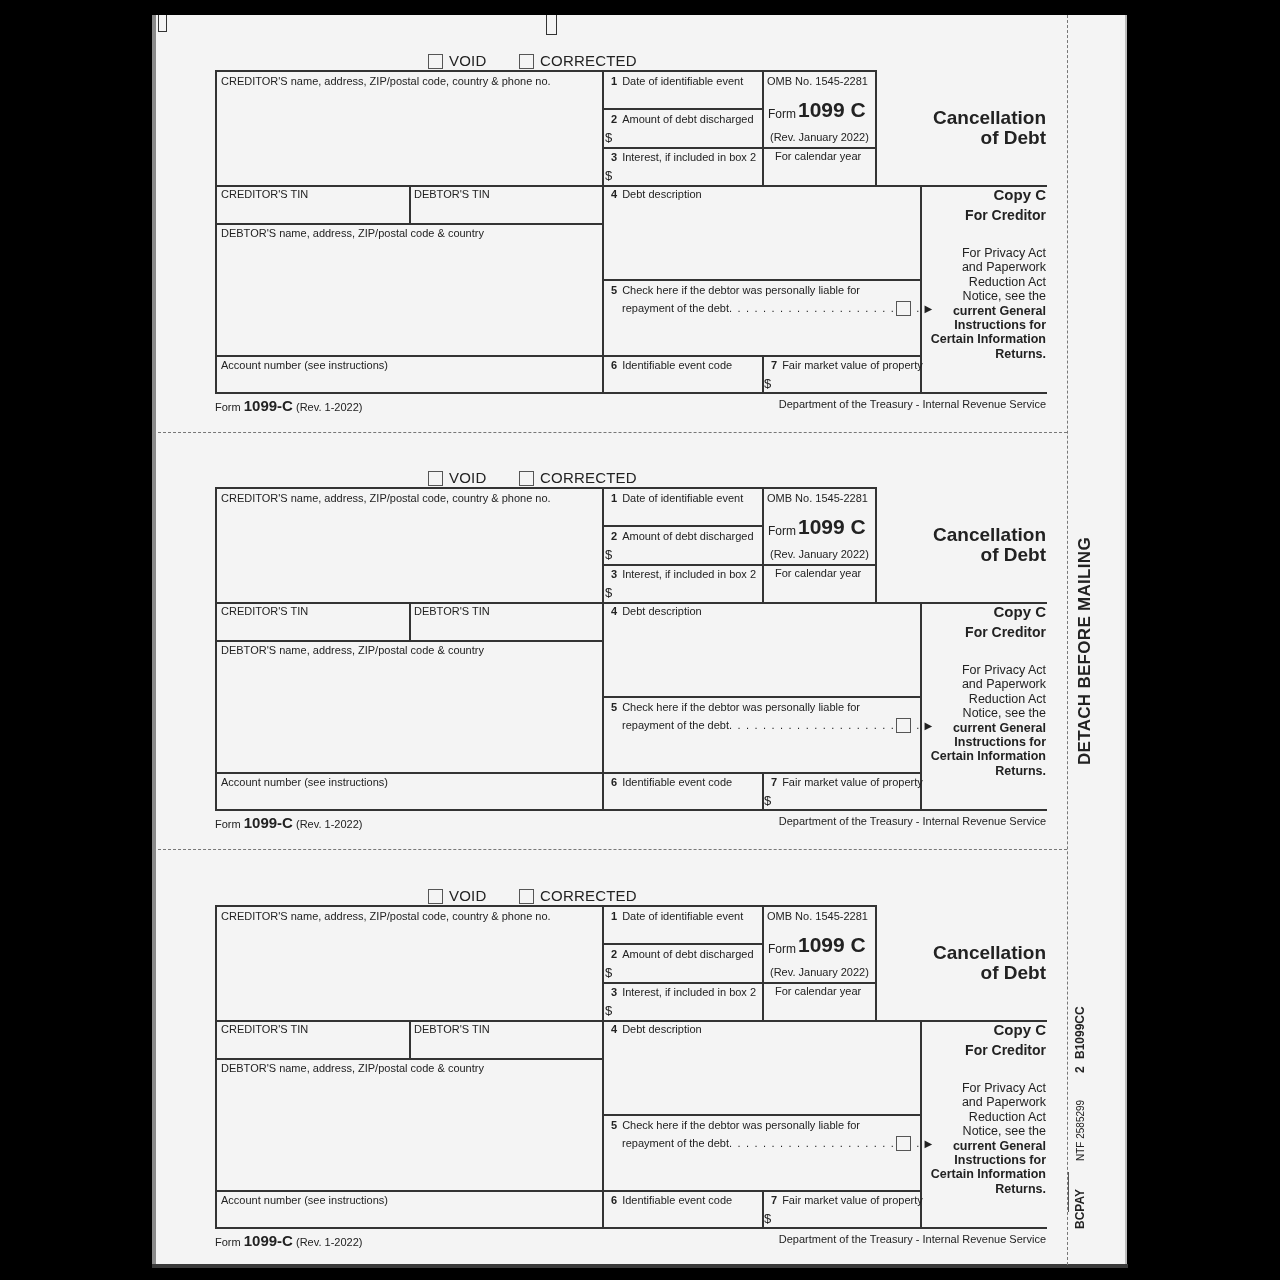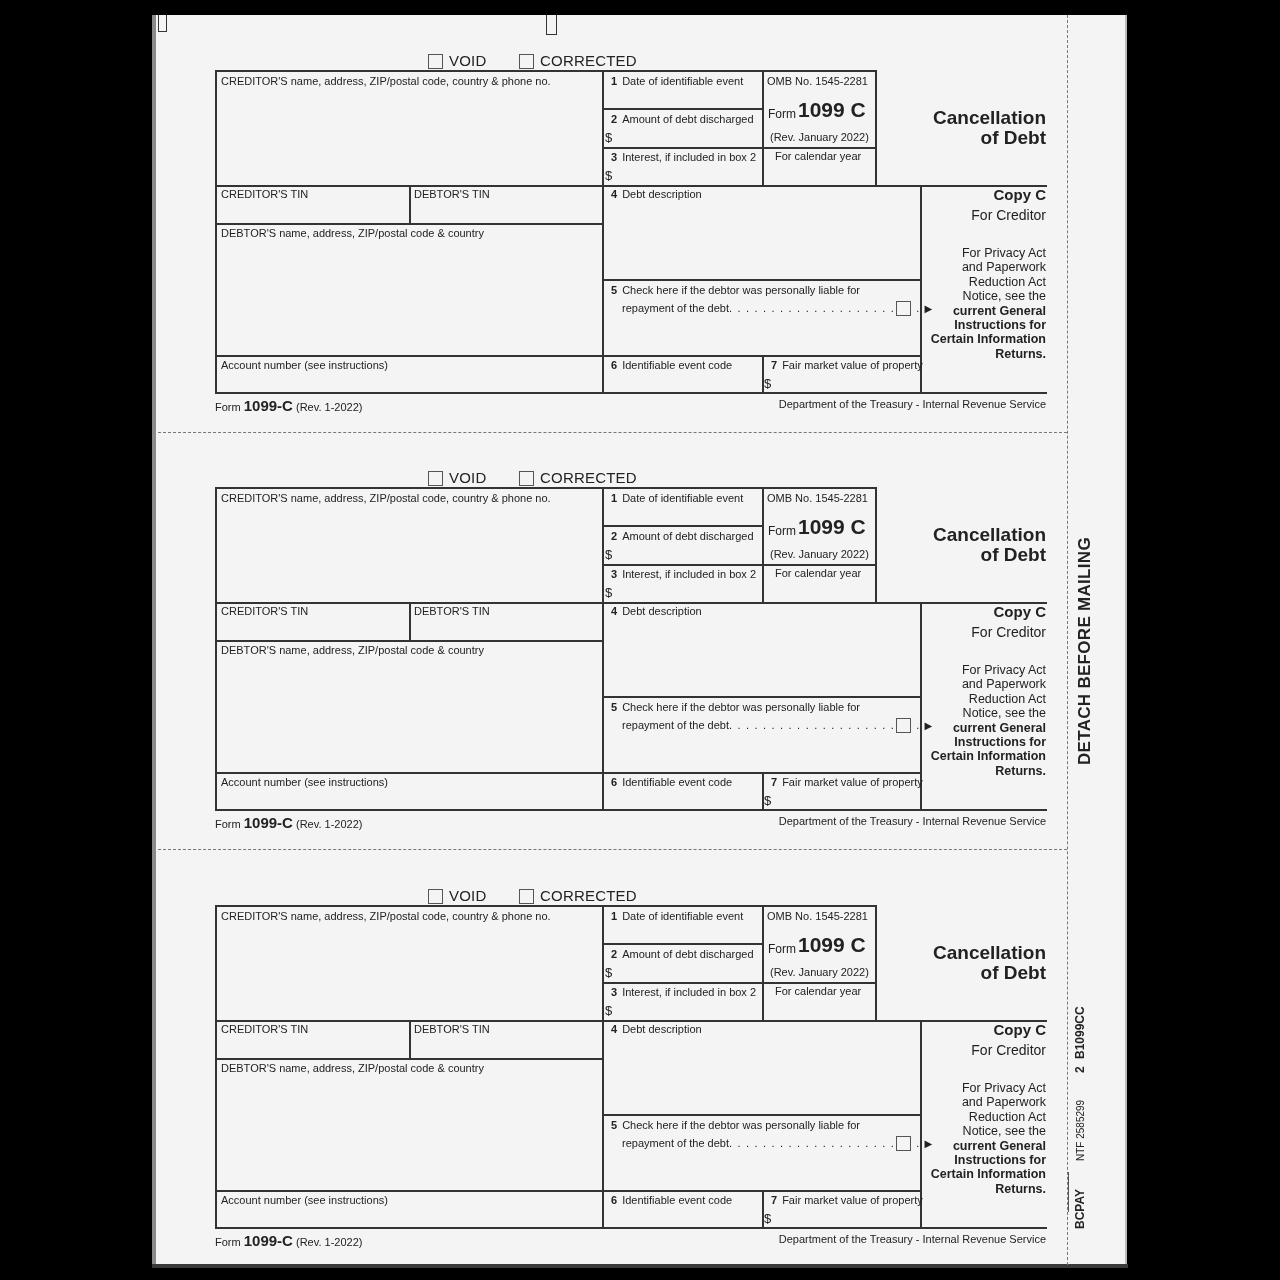--- a/index.html
+++ b/index.html
@@ -26,21 +26,21 @@
   .lbl { position:absolute; font-size:11px; color:#222; white-space:nowrap; }
   .lbl b { font-weight:bold; margin-right:5px; }
   .dollar { position:absolute; font-size:13px; color:#222; }
 
   .omb { position:absolute; font-size:11px; color:#222; white-space:nowrap; }
   .form-word { position:absolute; font-size:12px; color:#222; }
   .form-num { position:absolute; font-size:21px; font-weight:bold; color:#222; white-space:nowrap; }
 
   .title { position:absolute; font-size:19px; font-weight:bold; text-align:right; color:#222; line-height:20px; white-space:nowrap; }
   .copy-c { position:absolute; font-size:15px; font-weight:bold; text-align:right; color:#222; white-space:nowrap; }
-  .for-creditor { position:absolute; font-size:14px; font-weight:normal; text-align:right; color:#222; white-space:nowrap; }
+  .for-creditor { position:absolute; font-size:14px; font-weight:bold; text-align:right; color:#222; white-space:nowrap; }
   .privacy { position:absolute; font-size:12.5px; text-align:right; line-height:14.4px; color:#222; width:180px; }
   .privacy .bold { font-weight:bold; }
 
   .foot-form { position:absolute; font-size:11px; color:#222; white-space:nowrap; }
   .foot-form .big { font-size:15px; font-weight:bold; }
   .foot-dept { position:absolute; font-size:11px; color:#222; white-space:nowrap; text-align:right; }
 
   .dots { letter-spacing:1.2px; }
   .arrow { font-size:10px; margin-left:4px; }
 

